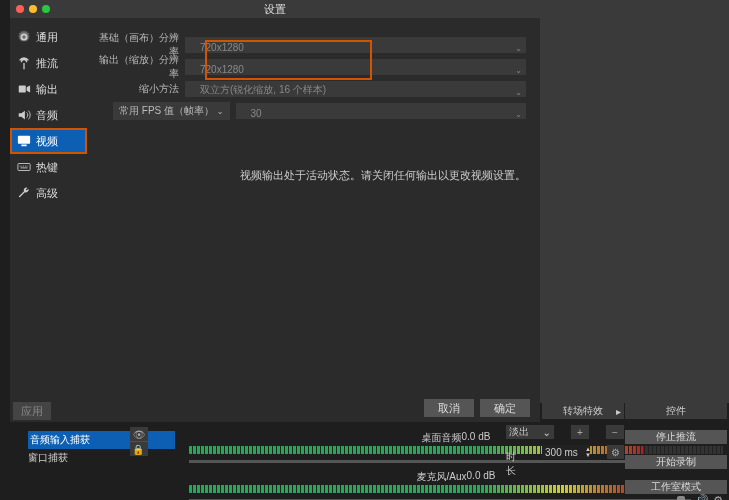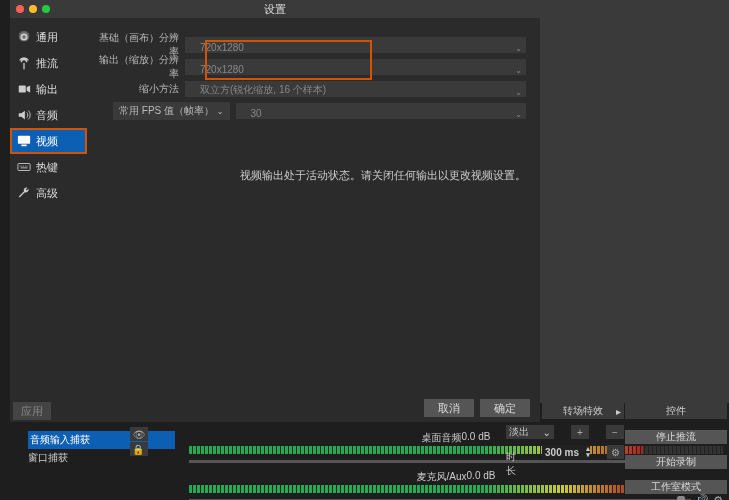--- a/index.html
+++ b/index.html
@@ -52,21 +52,21 @@
 .mixer-header { display: flex; justify-content: center; font-size: 10px; color: #ccc; margin-bottom: 1px; }
 .vu { height: 8px; background: linear-gradient(to right, #2a5 0%, #2a5 55%, #cc3 70%, #a22 85%, #333 85%, #333 100%); border-radius: 1px; position: relative; }
 .vu::after { content: ""; position: absolute; inset: 0; background: repeating-linear-gradient(to right, transparent 0 3px, #222 3px 4px); }
 .mixer-ctrl { display: flex; align-items: center; gap: 4px; margin-top: 1px; }
 .slider { flex: 1; height: 3px; background: #555; position: relative; }
 .slider::after { content: ""; position: absolute; right: 6px; top: -3px; width: 8px; height: 8px; background: #888; border-radius: 2px; }
 .spk, .gear { color: #aaa; font-size: 11px; }
 .trans-row { display: flex; align-items: center; height: 18px; gap: 17px; margin-top: 2px; }
 .trans-select { flex: 1; height: 14px; background: #3a3a3a; font-size: 10px; color: #ccc; display: flex; align-items: center; justify-content: space-between; padding: 0 3px; }
 .trans-label { font-size: 10px; color: #ccc; margin-top: 24px; }
-.trans-input { width: 50px; height: 14px; background: #222; color: #ccc; font-size: 10px; padding-left: 3px; display: flex; align-items: center; justify-content: space-between; font-weight: bold; }
+.trans-input { width: 50px; height: 14px; background: #222; color: #ccc; font-size: 10px; padding-left: 3px; display: flex; align-items: center; justify-content: space-between; }
 .ctrl-btn { height: 14px; background: #555; color: #ddd; font-size: 10px; display: flex; align-items: center; justify-content: center; margin-top: 11px; cursor: pointer; }
 .ctrl-btn.hl { outline: 2px solid #d35400; outline-offset: -1px; }
 
 
 .rightbg { position: absolute; left: 540px; top: 0; width: 189px; height: 403px; background: #3a3a3a; }
 .transitions-hdr, .controls-hdr { position: absolute; top: 403px; height: 16px; background: #3a3a3a; font-size: 10px; color: #ccc; display: flex; align-items: center; justify-content: center; }
 .transitions-hdr { left: 542px; width: 82px; }
 .controls-hdr { left: 625px; width: 102px; }
 .transitions-hdr .xp { position: absolute; right: 3px; }
 

